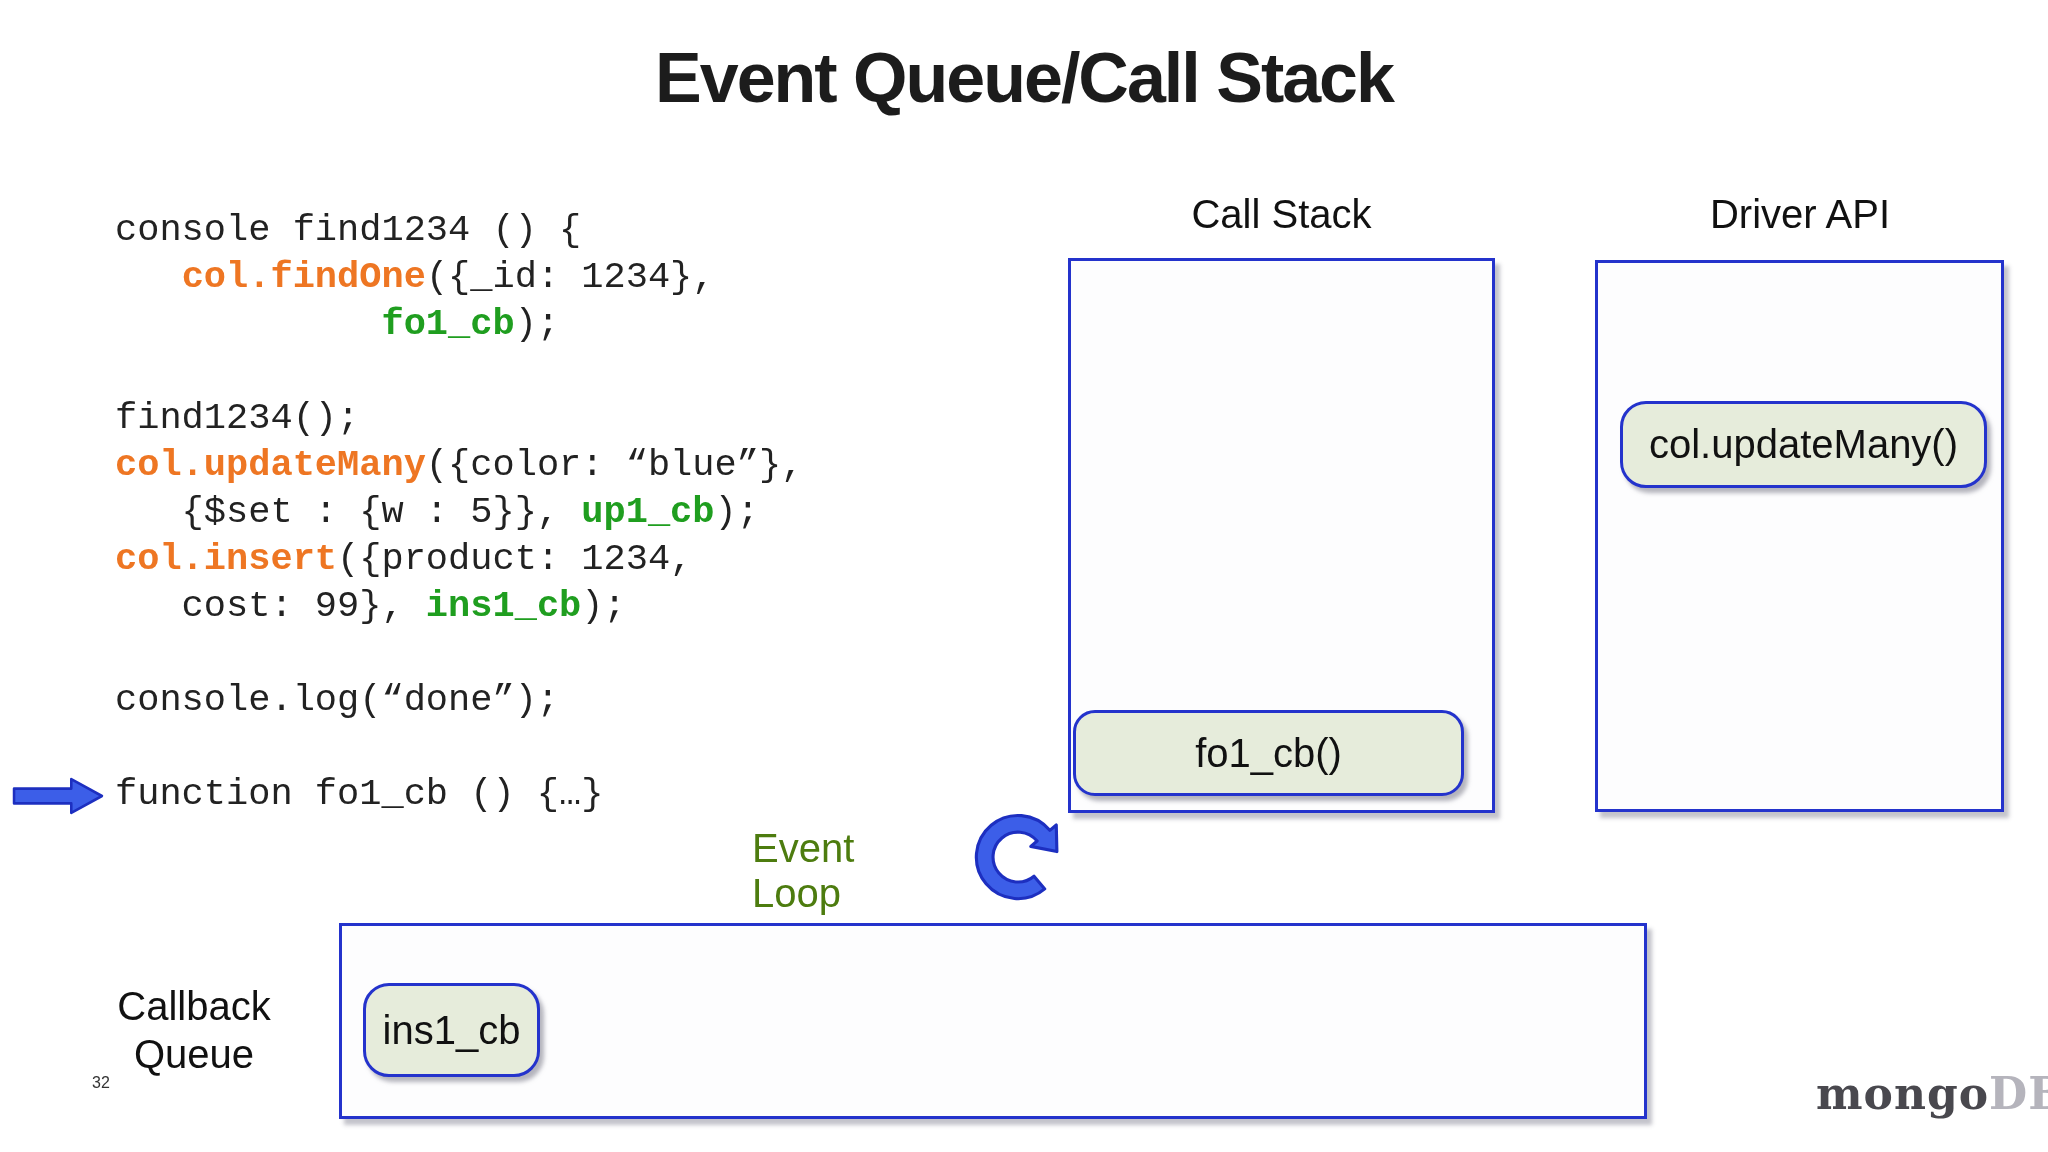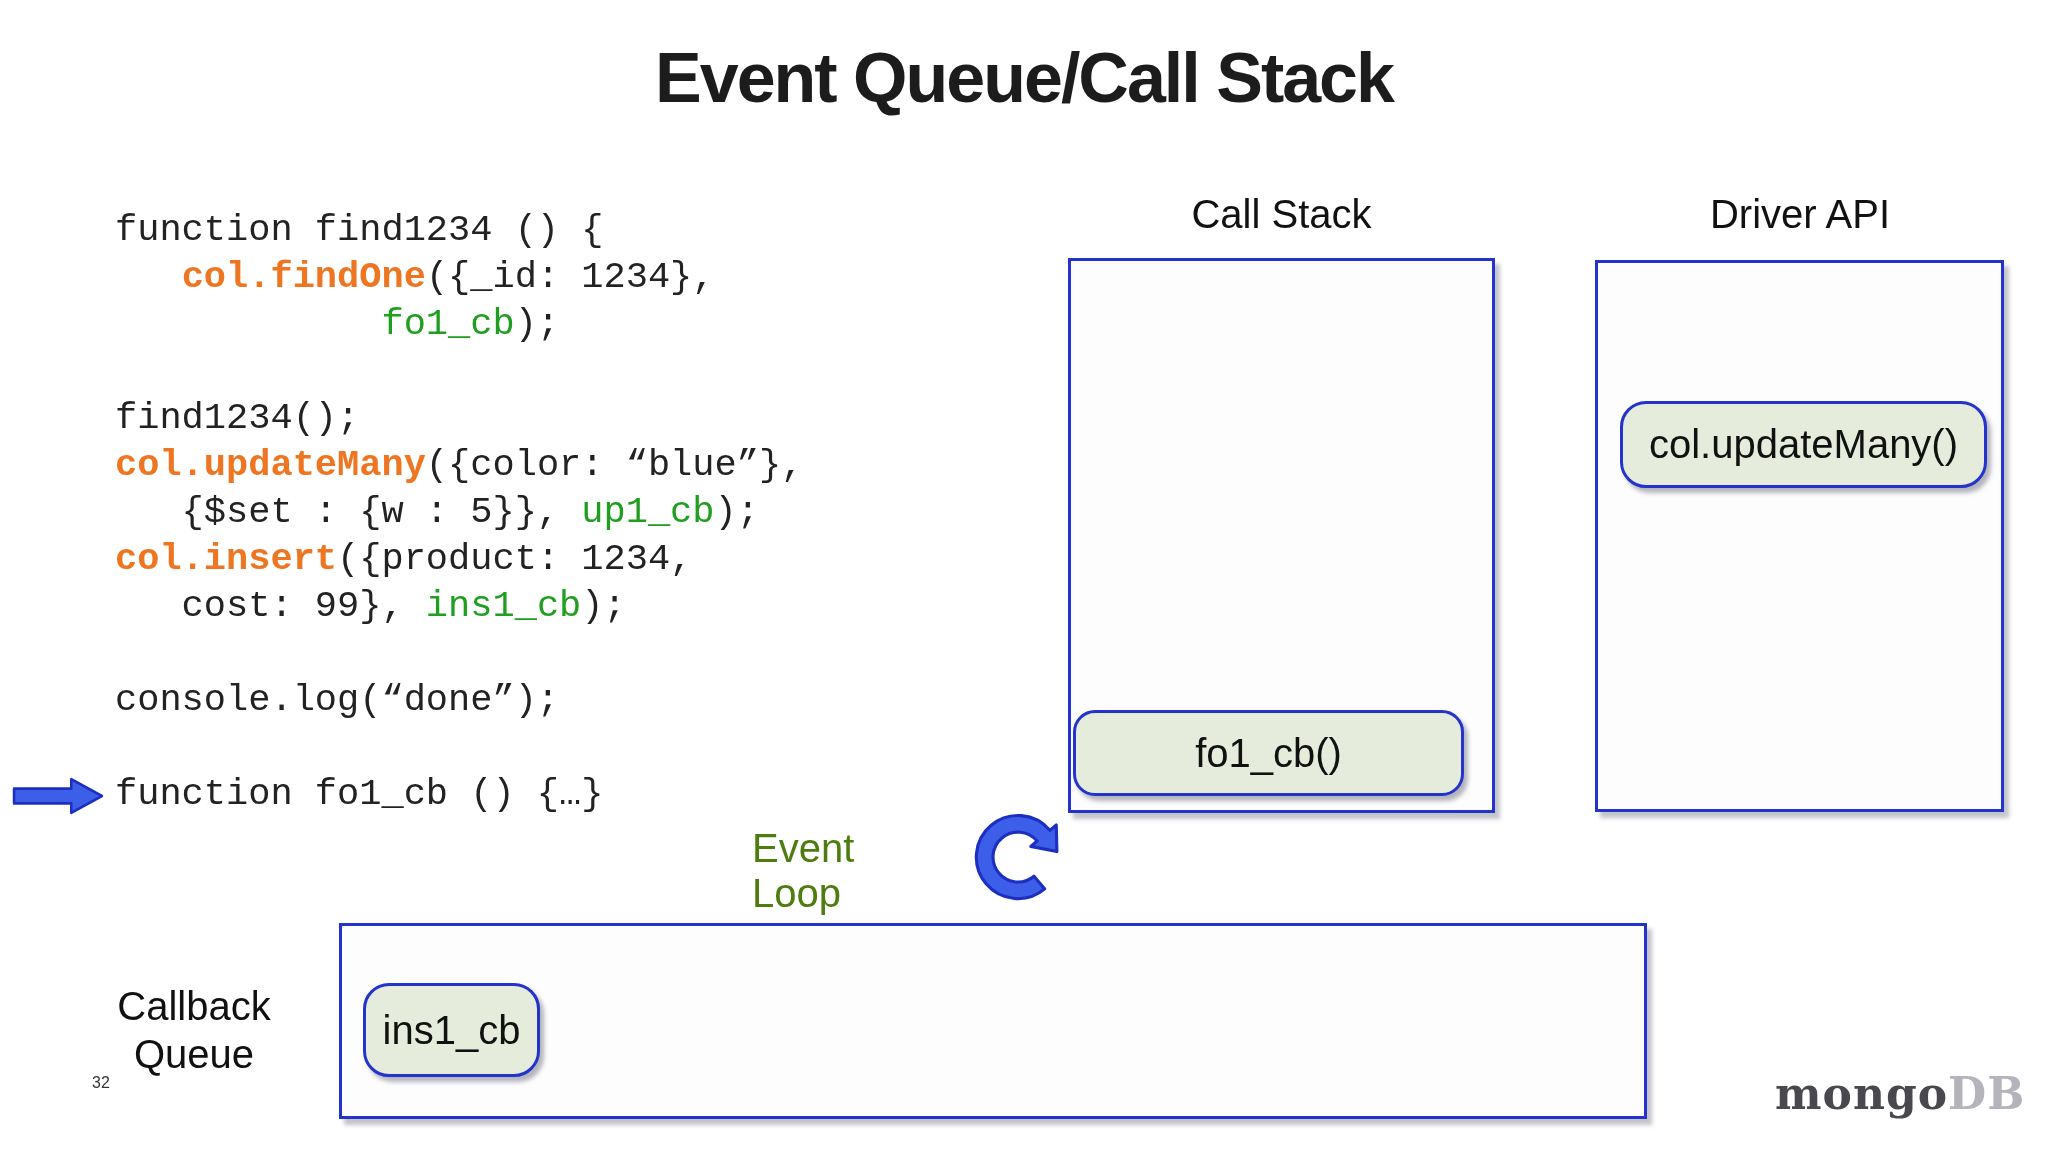--- a/index.html
+++ b/index.html
@@ -14,21 +14,21 @@
   }
   
   .code{
     position:absolute;left:115px;top:207px;
     font-family:"Liberation Mono","DejaVu Sans Mono",monospace;
     font-size:37px;line-height:47px;color:#222;
   }
   .code-line{white-space:pre;height:47px;}
   .seg-plain{color:#222;}
   .seg-orange{color:var(--code-orange);font-weight:bold;text-align:right;}
-  .seg-green{color:var(--code-green);font-weight:normal;margin-top:36px;}
+  .seg-green{color:var(--code-green);font-weight:bold;margin-top:36px;}
   
   .bigbox{
     position:absolute;background:#fdfdfe;border:3px solid var(--box-border);
     box-shadow:5px 6px 4px rgba(125,125,140,0.45);
   }
   #call-stack-box{left:1068px;top:258px;width:421px;height:549px;}
   #driver-api-box{left:1595px;top:260px;width:403px;height:546px;}
   #callback-queue-box{left:339px;top:923px;width:1302px;height:190px;}
   .boxlabel{
     position:absolute;top:192px;text-align:center;font-size:40px;color:#111;
@@ -54,32 +54,32 @@
     position:absolute;left:74px;top:982px;width:240px;text-align:center;
     font-size:40px;line-height:48px;color:#111;
   }
   #slide-number{position:absolute;left:92px;top:1074px;font-size:16px;color:#333;}
   
   #mongodb-logo{
     position:absolute;left:1775px;top:1068px;
     font-family:"DejaVu Serif","Liberation Serif",serif;
     font-size:44px;font-weight:600;letter-spacing:1px;white-space:nowrap;
   }
-  #logo-mongo{color:var(--logo-dark);}
+  #logo-mongo{color:var(--logo-dark);margin-left:41px;}
   #logo-db{color:var(--logo-light);}
 </style>
 </head>
 <body>
 
 <div id="canvas">
 
   <div class="title">Event Queue/Call Stack</div>
 
   <div class="code">
-      <div class="code-line"><span class="seg-plain">function find1234 () {</span></div>
+      <div class="code-line"><span class="seg-plain">console find1234 () {</span></div>
       <div class="code-line"><span class="seg-plain">   </span><span class="seg-orange">col.findOne</span><span class="seg-plain">({_id: 1234},</span></div>
       <div class="code-line"><span class="seg-plain">            </span><span class="seg-green">fo1_cb</span><span class="seg-plain">);</span></div>
       <div class="code-line">&nbsp;</div>
       <div class="code-line"><span class="seg-plain">find1234();</span></div>
       <div class="code-line"><span class="seg-orange">col.updateMany</span><span class="seg-plain">({color: “blue”},</span></div>
       <div class="code-line"><span class="seg-plain">   {$set : {w : 5}}, </span><span class="seg-green">up1_cb</span><span class="seg-plain">);</span></div>
       <div class="code-line"><span class="seg-orange">col.insert</span><span class="seg-plain">({product: 1234,</span></div>
       <div class="code-line"><span class="seg-plain">   cost: 99}, </span><span class="seg-green">ins1_cb</span><span class="seg-plain">);</span></div>
       <div class="code-line">&nbsp;</div>
       <div class="code-line"><span class="seg-plain">console.log(“done”);</span></div>

